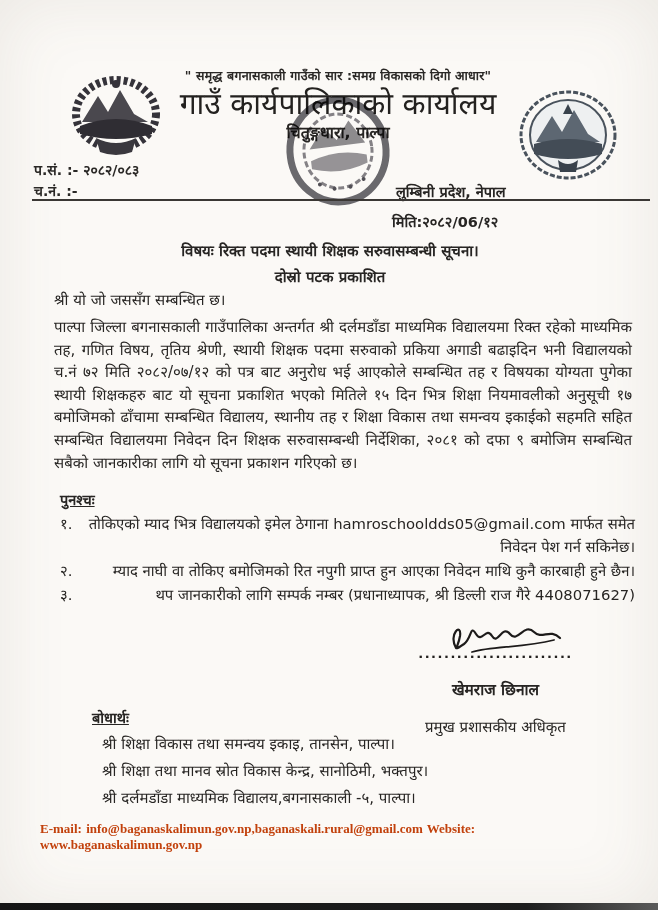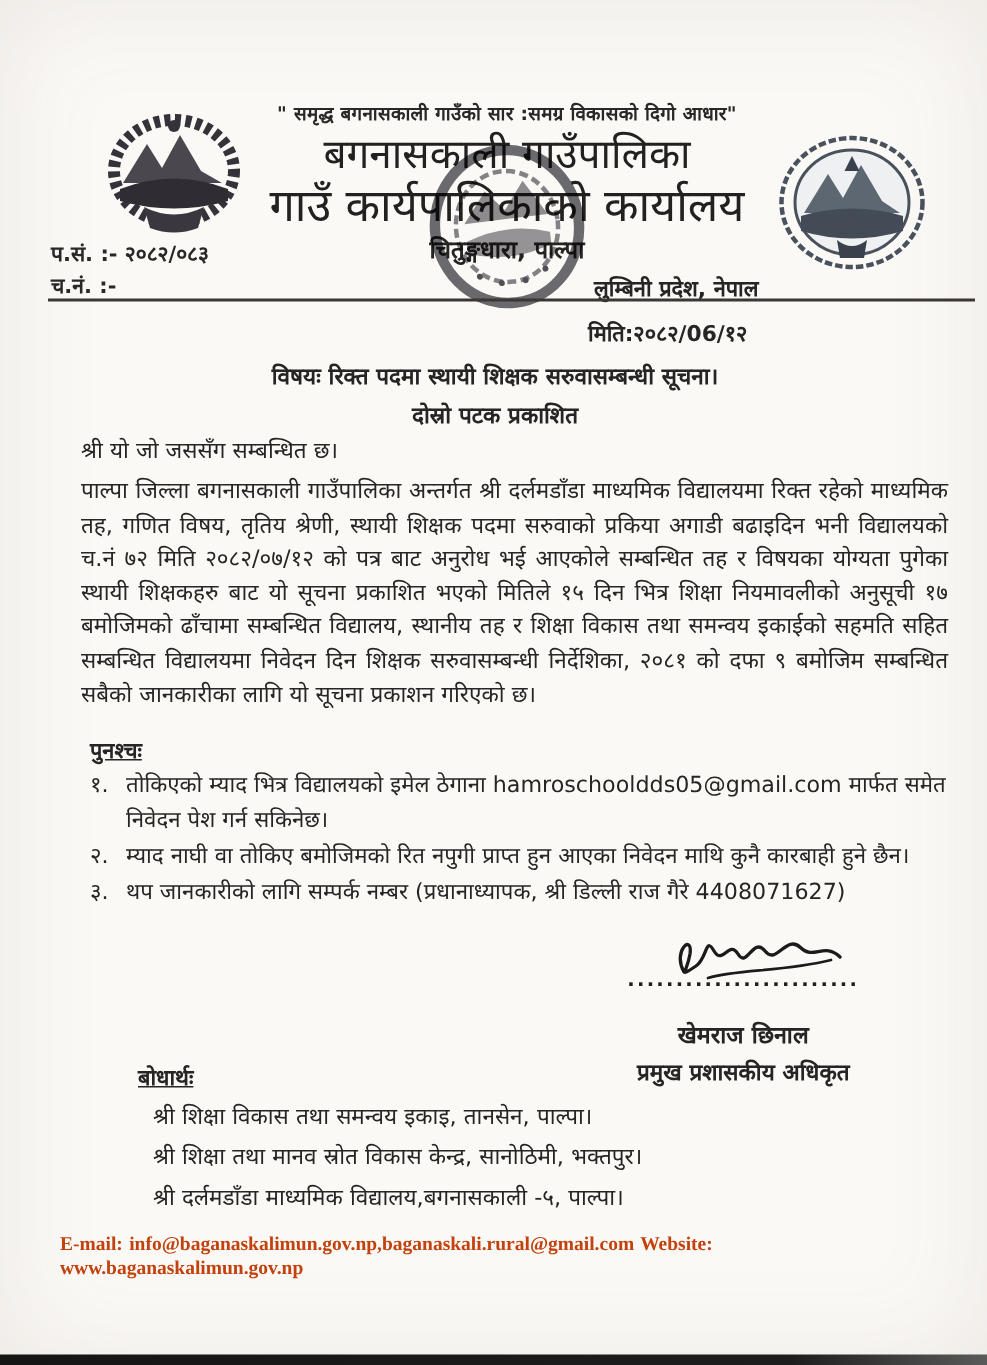--- a/index.html
+++ b/index.html
@@ -33,27 +33,27 @@
   .addressee{position:absolute;left:54px;top:289px;font-size:15px;}
   
   .main-para{
     position:absolute;left:54px;top:316px;width:578px;
     font-size:15px;line-height:22.6px;text-align:justify;color:#282624;
   }
   .ps-heading{position:absolute;left:60px;top:489px;font-size:14.5px;font-weight:bold;text-decoration:underline;}
   .ps-list{position:absolute;left:60px;top:512px;width:575px;font-size:14.8px;line-height:23px;}
   .ps-item{display:flex;margin-bottom:1px;}
   .ps-num{width:24px;flex:0 0 24px;}
-  .ps-text{flex:1;}
+  .ps-text{flex:1;text-align:right;}
   
   .sig-block{position:absolute;left:408px;top:618px;width:175px;text-align:center;}
   .sig-scribble{display:block;margin:0 auto;margin-left:34px;}
   .sig-dots{font-size:13px;font-weight:bold;letter-spacing:1.5px;margin-top:-14px;color:#22201e;}
   .sig-name{font-size:15.5px;font-weight:bold;margin-top:17px;}
-  .sig-title{font-size:15px;font-weight:bold;margin-top:4px;}
+  .sig-title{font-size:15px;font-weight:normal;margin-top:16px;}
   
   .cc-heading{position:absolute;left:92px;top:707px;font-size:14.5px;font-weight:bold;text-decoration:underline;}
   .cc-list{position:absolute;left:102px;top:731px;font-size:15px;line-height:27px;}
   
   .footer-line{
     position:absolute;left:40px;top:821px;width:590px;
     font-family:"Liberation Serif",serif;font-weight:bold;font-size:13px;
     color:#c2410c;word-spacing:1px;
   }
   .bottom-strip{position:absolute;left:0;top:903px;width:658px;height:7px;
@@ -80,21 +80,20 @@
       <ellipse cx="50" cy="45" rx="38" ry="35" fill="#eef0f1" stroke="#49525c" stroke-width="2"></ellipse>
       <path d="M18 52 L34 26 L44 42 L56 20 L70 44 L82 52 Z" fill="#5d6772"></path>
       <path d="M50 14 L55 24 L45 24 Z" fill="#39424c"></path>
       <path d="M16 54 Q50 44 84 54 L84 64 Q50 74 16 64 Z" fill="#434c56"></path>
       <path d="M40 70 Q50 78 60 70 L58 82 L42 82 Z" fill="#39424c"></path>
     </svg>
   </div>
 
   <div class="header-center">
     <div class="slogan">" समृद्ध बगनासकाली गाउँको सार :समग्र विकासको दिगो आधार"</div>
-    <div class="muni-name">बगनासकाली गाउँपालिका</div>
     <div class="office-name">गाउँ कार्यपालिकाको कार्यालय</div>
     <div class="office-addr">चितुङ्गधारा, पाल्पा</div>
   </div>
 
   <div class="stamp">
     <svg width="104" height="110" viewBox="0 0 104 110">
       <ellipse cx="52" cy="55" rx="48" ry="51" fill="none" stroke="#2c2a33" stroke-width="7" opacity="0.85"></ellipse>
       <ellipse cx="52" cy="55" rx="34" ry="37" fill="none" stroke="#2c2a33" stroke-width="3" opacity="0.7" stroke-dasharray="6 3"></ellipse>
       <path d="M24 50 L40 30 L52 44 L66 26 L80 50 Z" fill="#2c2a33" opacity="0.65"></path>
       <path d="M24 62 Q52 52 80 62 L80 70 Q52 80 24 70 Z" fill="#2c2a33" opacity="0.6"></path>

